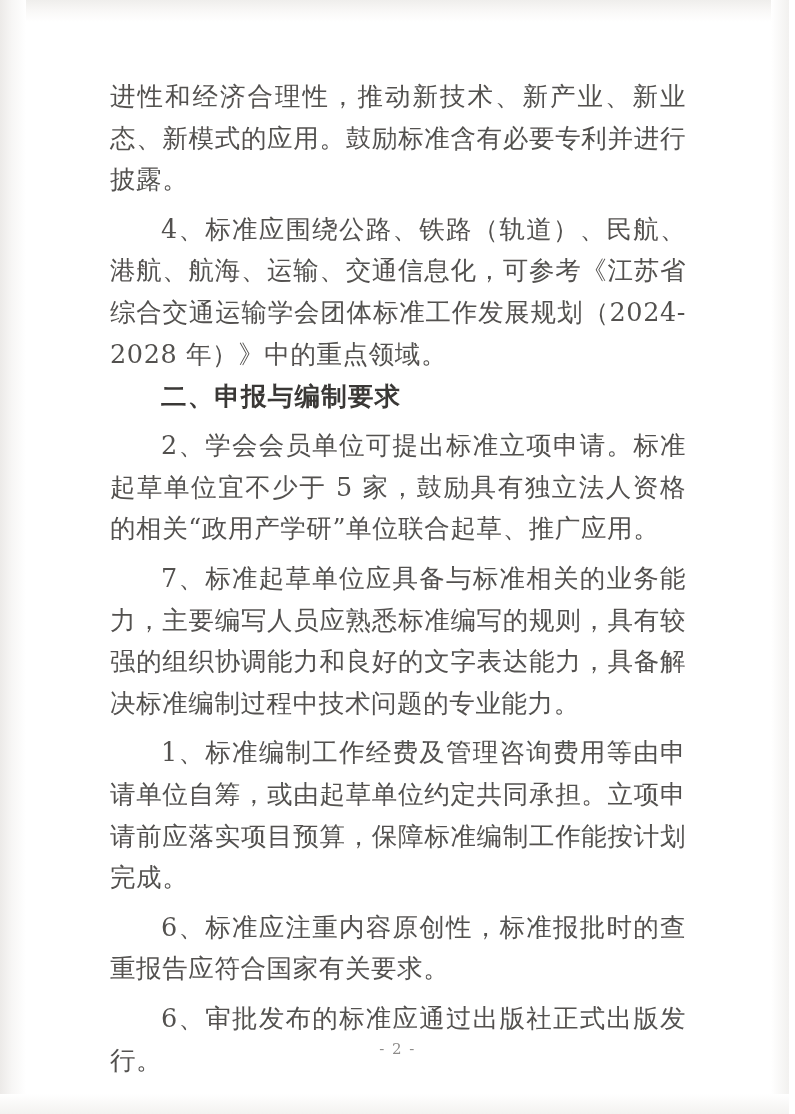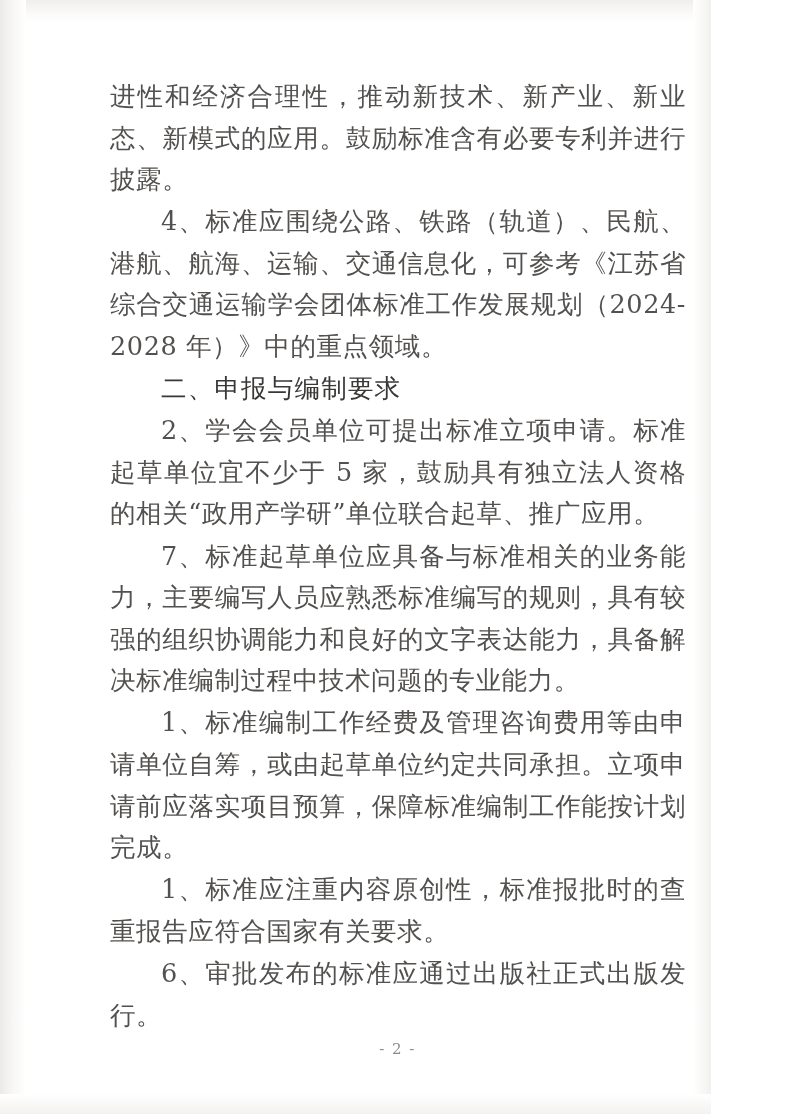--- a/index.html
+++ b/index.html
@@ -5,21 +5,21 @@
   html, body {
     margin: 0;
     padding: 0;
     background: #ffffff;
   }
   body {
     font-family: "DejaVu Serif", "Liberation Serif", serif;
   }
   .page {
     position: relative;
-    width: 711px;
+    width: 789px;
     height: 1114px;
     background: #ffffff;
     overflow: hidden;
     box-sizing: border-box;
   }
   
   .scan-edge-left {
     position: absolute;
     left: 0; top: 0;
     width: 26px; height: 100%;
@@ -60,23 +60,24 @@
     line-height: 41.6px;
     color: #53514f;
     text-align: justify;
     text-justify: inter-ideograph;
     letter-spacing: 0.6px;
     margin: 0 0 0.5px 0;
     font-weight: 400;
   }
   .para.indent {
     text-indent: 2em;
+    margin-top: 8px;
   }
   .para.heading {
-    font-weight: 400;
+    font-weight: 700;
     color: #3a3836;
     letter-spacing: 1.2px;
     text-indent: 2em;
     text-align: center;
   }
   
   .para { text-align-last: left; }
 
   .footer {
     position: absolute;
@@ -108,21 +109,21 @@
 
     <p class="para heading">二、申报与编制要求</p>
 
     <p class="para indent">2、学会会员单位可提出标准立项申请。标准起草单位宜不少于 5 家，鼓励具有独立法人资格的相关“政用产学研”单位联合起草、推广应用。</p>
 
     <p class="para indent">7、标准起草单位应具备与标准相关的业务能力，主要编写人员应熟悉标准编写的规则，具有较强的组织协调能力和良好的文字表达能力，具备解决标准编制过程中技术问题的专业能力。</p>
 
     <p class="para indent">1、标准编制工作经费及管理咨询费用等由申请单位自筹，或由起草单位约定共同承担。立项申请前应落实项目预算，保障标准编制工作能按计划完成。</p>
 
 
-    <p class="para indent">1、标准应注重内容原创性，标准报批时的查重报告应符合国家有关要求。</p>
+    <p class="para indent">6、标准应注重内容原创性，标准报批时的查重报告应符合国家有关要求。</p>
 
     <p class="para indent">6、审批发布的标准应通过出版社正式出版发行。</p>
 
   </div>
 
   <div class="footer">- 2 -</div>
 
 </div>
 
 </body></html>

